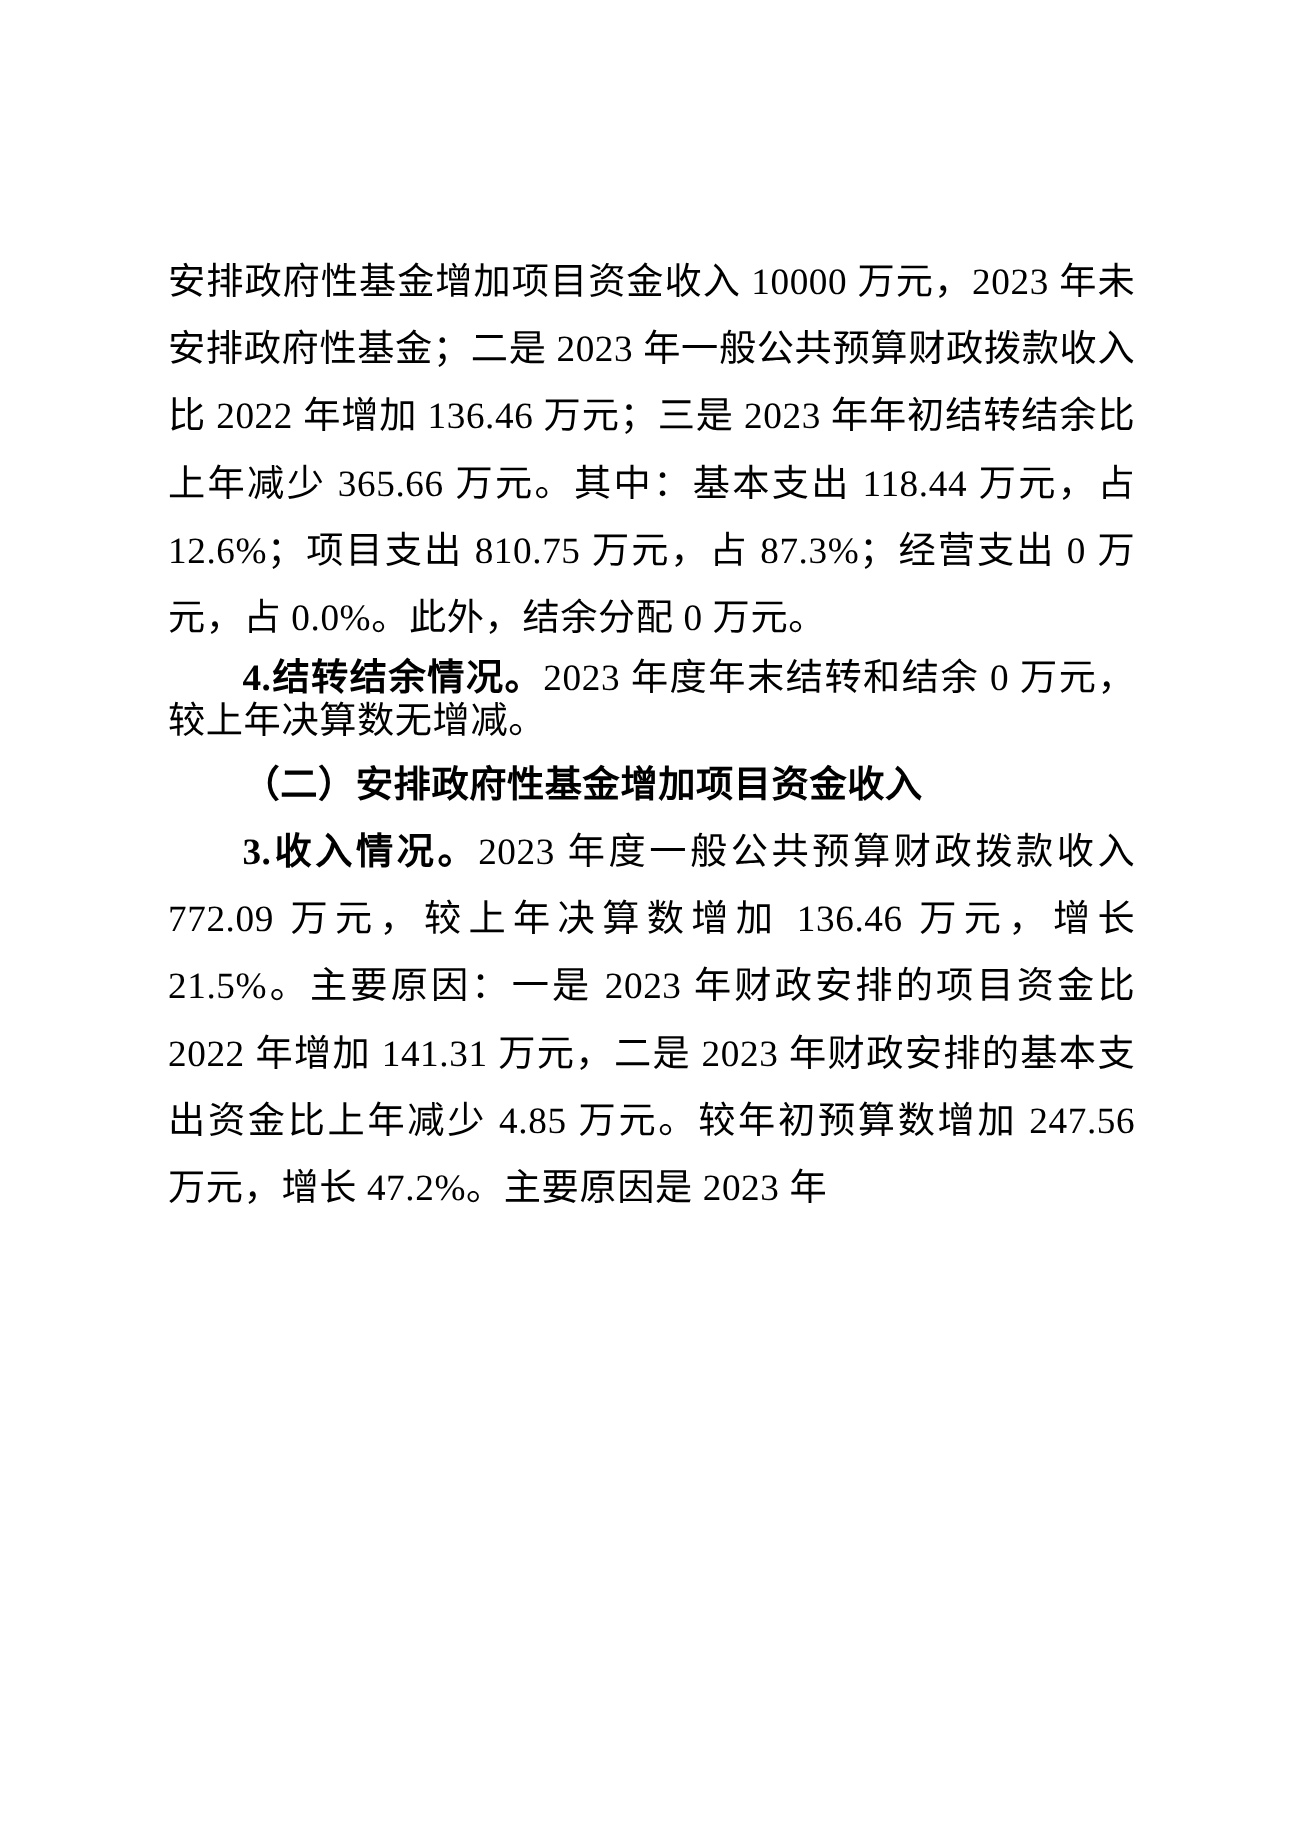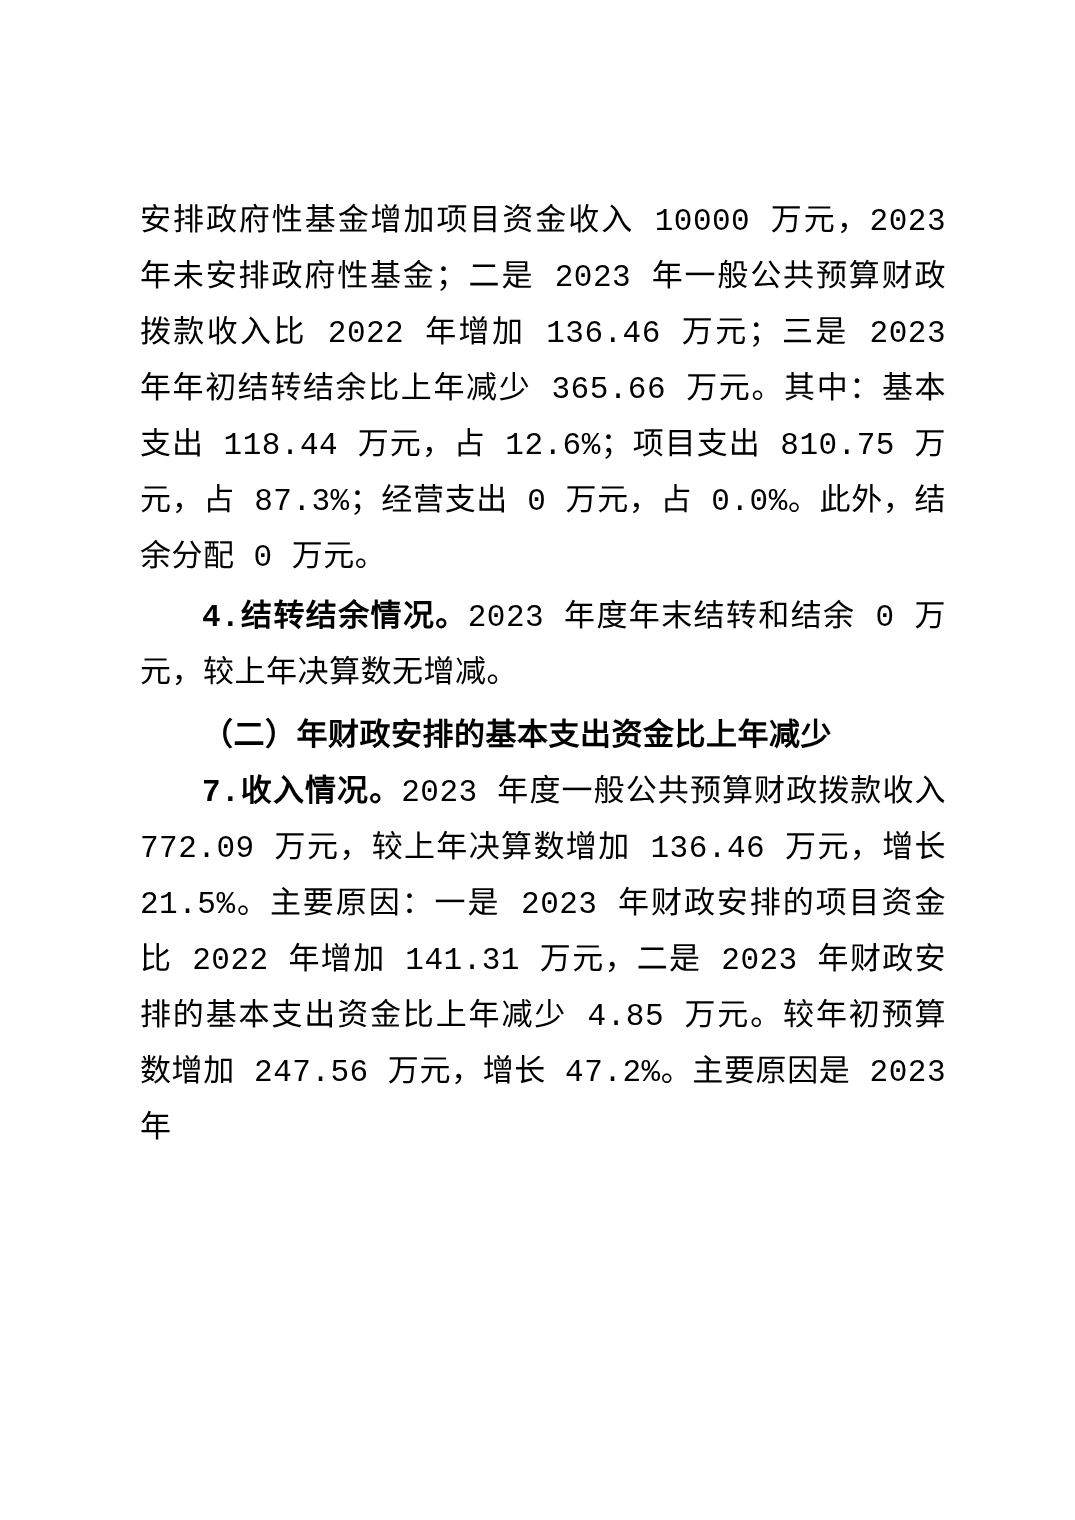--- a/index.html
+++ b/index.html
@@ -4,45 +4,45 @@
 <style>
   html, body {
     margin: 0;
     padding: 0;
     background: #ffffff;
   }
   .page {
     position: relative;
     width: 1075px;
     height: 1318px;
-    margin: 4px auto;
+    margin: 17px auto;
     background: #ffffff;
     color: #000000;
-    font-family: Liberation Mono, monospace;
+    font-family: Liberation Serif, serif;
     overflow: hidden;
   }
   .content {
     position: absolute;
     left: 140px;
     top: 190px;
     width: 806px;
     font-size: 31px;
     text-align: justify;
     text-justify: inter-ideograph;
     letter-spacing: 0.5px;
   }
   .para {
     margin: 0;
     line-height: 56px;
   }
   .indent {
     text-indent: 2em;
   }
   .tight {
-    line-height: 56px;
+    line-height: 36px;
     margin-top: 4px;
     margin-bottom: 7px;
   }
   .heading {
     font-weight: bold;
     text-align: left;
   }
   .lead {
     font-weight: bold;
   }
@@ -63,25 +63,25 @@
 
     <p class="para">
       <span>安排政府性基金增加项目资金收入 10000 万元，2023 年未安排政府性基金；二是 2023 年一般公共预算财政拨款收入比 2022 年增加 136.46 万元；三是 2023 年年初结转结余比上年减少 365.66 万元。其中：基本支出 118.44 万元，占 12.6%；项目支出 810.75 万元，占 87.3%；经营支出 0 万元，占 0.0%。此外，结余分配 0 万元。</span>
     </p>
 
     <p class="para tight indent">
       <span class="lead">4.结转结余情况。</span><span>2023 年度年末结转和结余 0 万元，较上年决算数无增减。</span>
     </p>
 
     <p class="para heading indent">
-      <span>（二）年财政安排的基本支出资金比上年减少</span>
+      <span>（二）安排政府性基金增加项目资金收入</span>
     </p>
 
 
 
     <p class="para indent">
-      <span class="lead">7.收入情况。</span><span>2023 年度一般公共预算财政拨款收入 772.09 万元，较上年决算数增加 136.46 万元，增长 21.5%。主要原因：一是 2023 年财政安排的项目资金比 2022 年增加 141.31 万元，二是 2023 年财政安排的基本支出资金比上年减少 4.85 万元。较年初预算数增加 247.56 万元，增长 47.2%。主要原因是 2023 年</span>
+      <span class="lead">3.收入情况。</span><span>2023 年度一般公共预算财政拨款收入 772.09 万元，较上年决算数增加 136.46 万元，增长 21.5%。主要原因：一是 2023 年财政安排的项目资金比 2022 年增加 141.31 万元，二是 2023 年财政安排的基本支出资金比上年减少 4.85 万元。较年初预算数增加 247.56 万元，增长 47.2%。主要原因是 2023 年</span>
     </p>
 
   </div>
 
   <div class="page-number">— 3 —</div>
 </div>
 
 </body></html>

